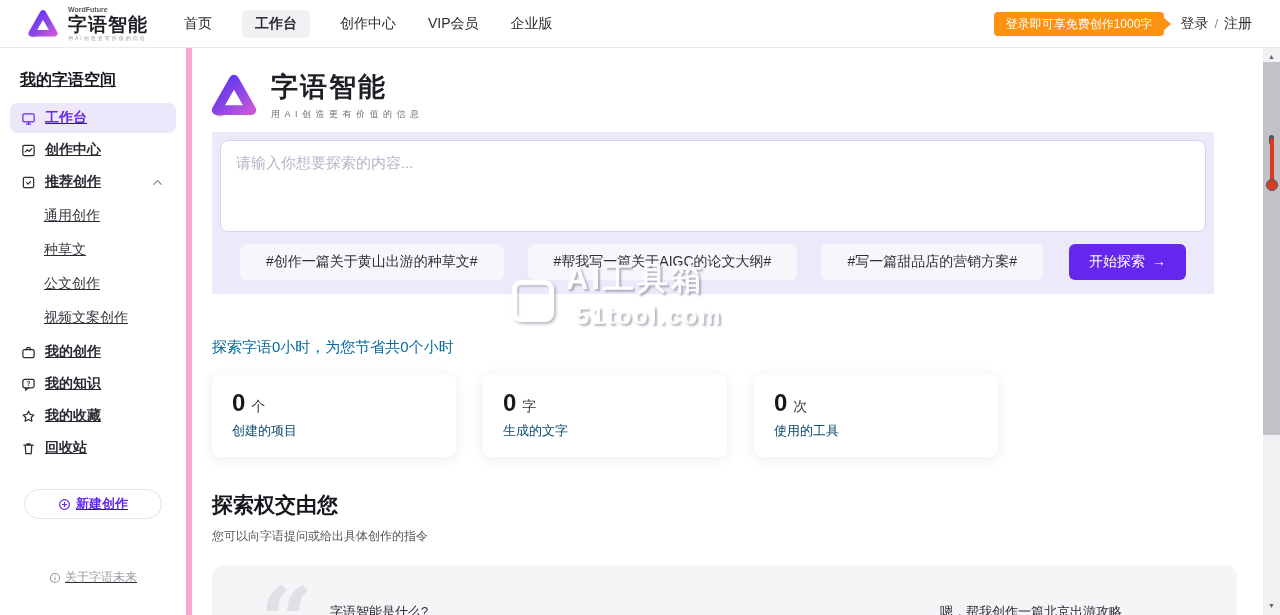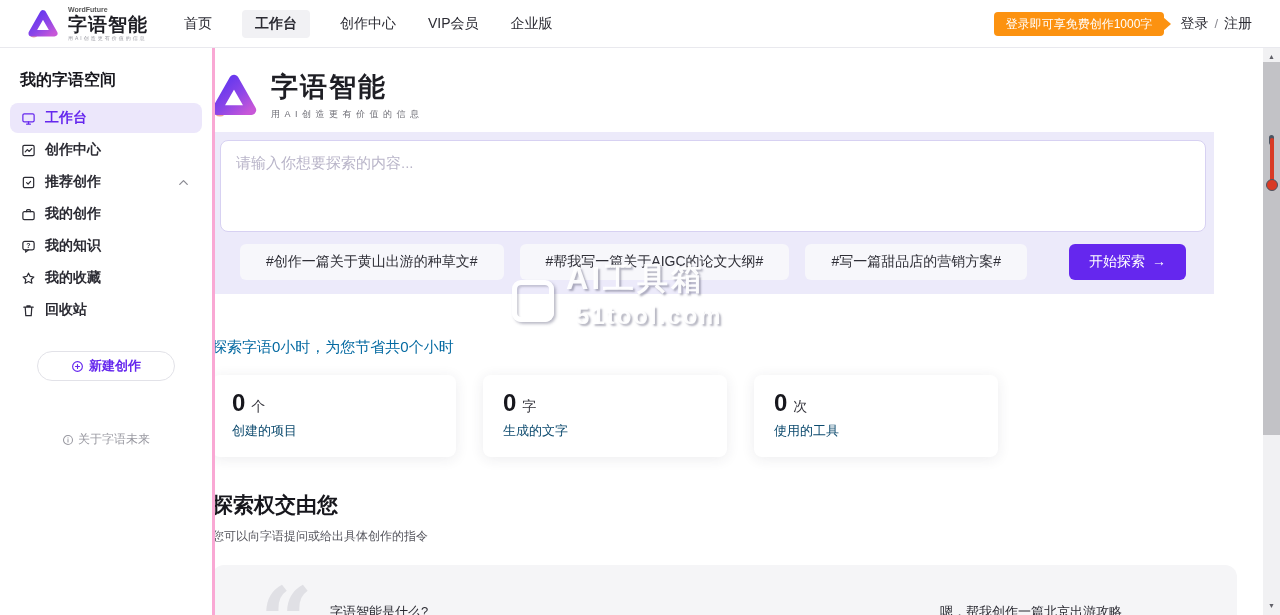--- a/index.html
+++ b/index.html
@@ -21,22 +21,22 @@
   .nav-item.active { background:#f1f1f4; border-radius:4px; padding:5px 13px; font-weight:bold; }
   .nav-right { margin-left:auto; margin-right:28px; display:flex; align-items:center; }
   .promo-badge { position:relative; background:#fc9210; color:#fff; font-size:12px; height:24px;
                  line-height:24px; padding:0 12px; border-radius:4px; margin-right:16px; }
   .promo-badge::after { content:""; position:absolute; right:-7px; top:50%; transform:translateY(-50%);
                  border:7px solid transparent; border-left:8px solid #fc9210; border-right:0; }
   .auth { font-size:14px; color:#2b2b33; text-decoration:none; cursor:pointer; }
   .auth-sep { font-size:13px; color:#8a8a92; margin:0 6px; }
 
   
-  .sidebar { position:absolute; left:0; top:48px; width:215px; bottom:0; background:#fff;
-             border-right:3px solid #f9a8d4; padding-top:22px; z-index:4; }
+  .sidebar { position:absolute; left:0; top:48px; width:192px; bottom:0; background:#fff;
+             border-right:6px solid #f9a8d4; padding-top:22px; z-index:4;text-decoration:underline; }
   .side-header { font-size:16px; font-weight:bold; color:#17171d; margin:0 0 12px 20px; }
   .side-item { display:flex; align-items:center; gap:9px; margin:2px 10px; padding:6px 11px;
                font-size:14px; font-weight:600; color:#2b2b33; border-radius:8px; cursor:pointer; }
   .side-item svg { width:15px; height:15px; flex:none; }
   .side-item.active { background:#ece7fb; color:#6527ee; }
   .side-item .chev { margin-left:auto; color:#8a8a92; }
   .side-sub { padding-left:44px; }
   .side-sub-item { font-size:14px; color:#3a3a42; padding:8px 0; cursor:pointer; }
   .new-btn { display:flex; align-items:center; justify-content:center; gap:5px; width:138px; height:30px;
              margin:26px auto 0; border:1px solid #e2e2e8; border-radius:16px; background:#fff;
@@ -52,21 +52,21 @@
   .brand-row svg { width:54px; height:52px; }
   .brand-row-text { margin-left:10px; }
   .main-title { font-size:27px; font-weight:bold; color:#1e1e24; letter-spacing:2px; line-height:1.2; }
   .main-tagline { font-size:9px; color:#6e6e76; letter-spacing:4.5px; margin-top:4px; }
 
   .search-panel { width:1002px; margin:10px 0 0 30px; background:#eceafa; border-radius:0; padding:8px; }
   .search-input { display:block; width:100%; height:92px; resize:none; border:1.5px solid #d7d1f2;
                   border-radius:8px; background:#fff; padding:13px 15px; font-size:15px;
                   font-family:inherit; color:#33333b; outline:none; }
   .search-input::placeholder { color:#b9b5c9; }
-  .chips-row { display:flex; align-items:center; gap:16px; margin:12px 20px 6px; }
+  .chips-row { display:flex; align-items:center; gap:24px; margin:12px 20px 6px; }
   .chip { background:#f7f7fb; border-radius:6px; padding:9px 26px; font-size:14px; color:#2f2f37;
           cursor:pointer; white-space:nowrap; }
   .explore-btn { margin-left:auto; display:flex; align-items:flex-start; gap:7px; background:#6527ee;
                  color:#fff; border:none; border-radius:6px; padding:9px 20px; font-size:14px;
                  font-family:inherit; cursor:pointer; }
 
   .usage-line { margin:44px 0 0 30px; font-size:15px; color:#0369a1; }
   .cards-row { display:flex; gap:27px; margin:18px 0 0 30px; }
   .stat-card { width:244px; height:82px; background:#fff; border-radius:8px;
                box-shadow:0 2px 14px rgba(40,40,70,0.09); padding:14px 20px; }
@@ -171,20 +171,26 @@
       <svg viewBox="0 0 16 16" fill="none" stroke="currentColor" stroke-width="1.3" stroke-linecap="round" stroke-linejoin="round">
         <rect x="2.5" y="2.5" width="11" height="11" rx="1.5"></rect>
           <path d="M6 8.2l1.6 1.6 2.6-3"></path>
       </svg>
       <span>推荐创作</span>
       <svg class="chev" viewBox="0 0 16 16" fill="none" stroke="currentColor" stroke-width="1.4" stroke-linecap="round" stroke-linejoin="round">
         <path d="M4 10l4-4 4 4"></path>
       </svg>
     </div>
 
+    <div class="side-sub">
+      <div class="side-sub-item">通用创作</div>
+      <div class="side-sub-item">种草文</div>
+      <div class="side-sub-item">公文创作</div>
+      <div class="side-sub-item">视频文案创作</div>
+    </div>
 
     <div class="side-item">
       <svg viewBox="0 0 16 16" fill="none" stroke="currentColor" stroke-width="1.3" stroke-linecap="round" stroke-linejoin="round">
         <rect x="2" y="5" width="12" height="8.5" rx="1.5"></rect>
           <path d="M6 5V3.8c0-.6.4-1 1-1h2c.6 0 1 .4 1 1V5"></path>
       </svg>
       <span>我的创作</span>
     </div>
 
     <div class="side-item">

